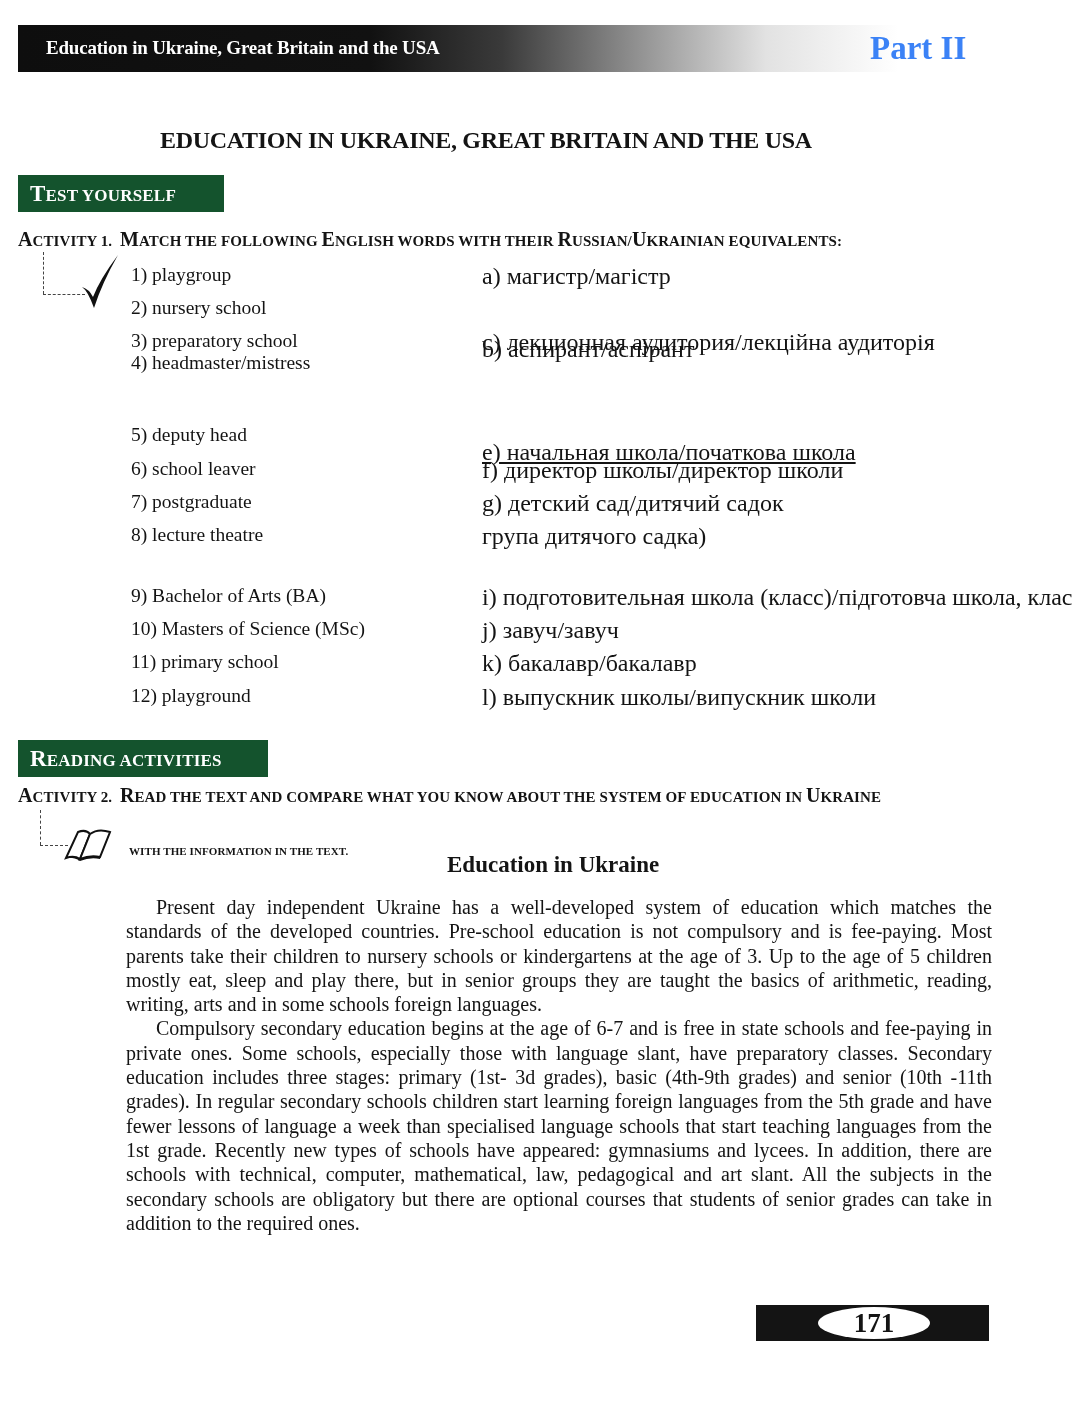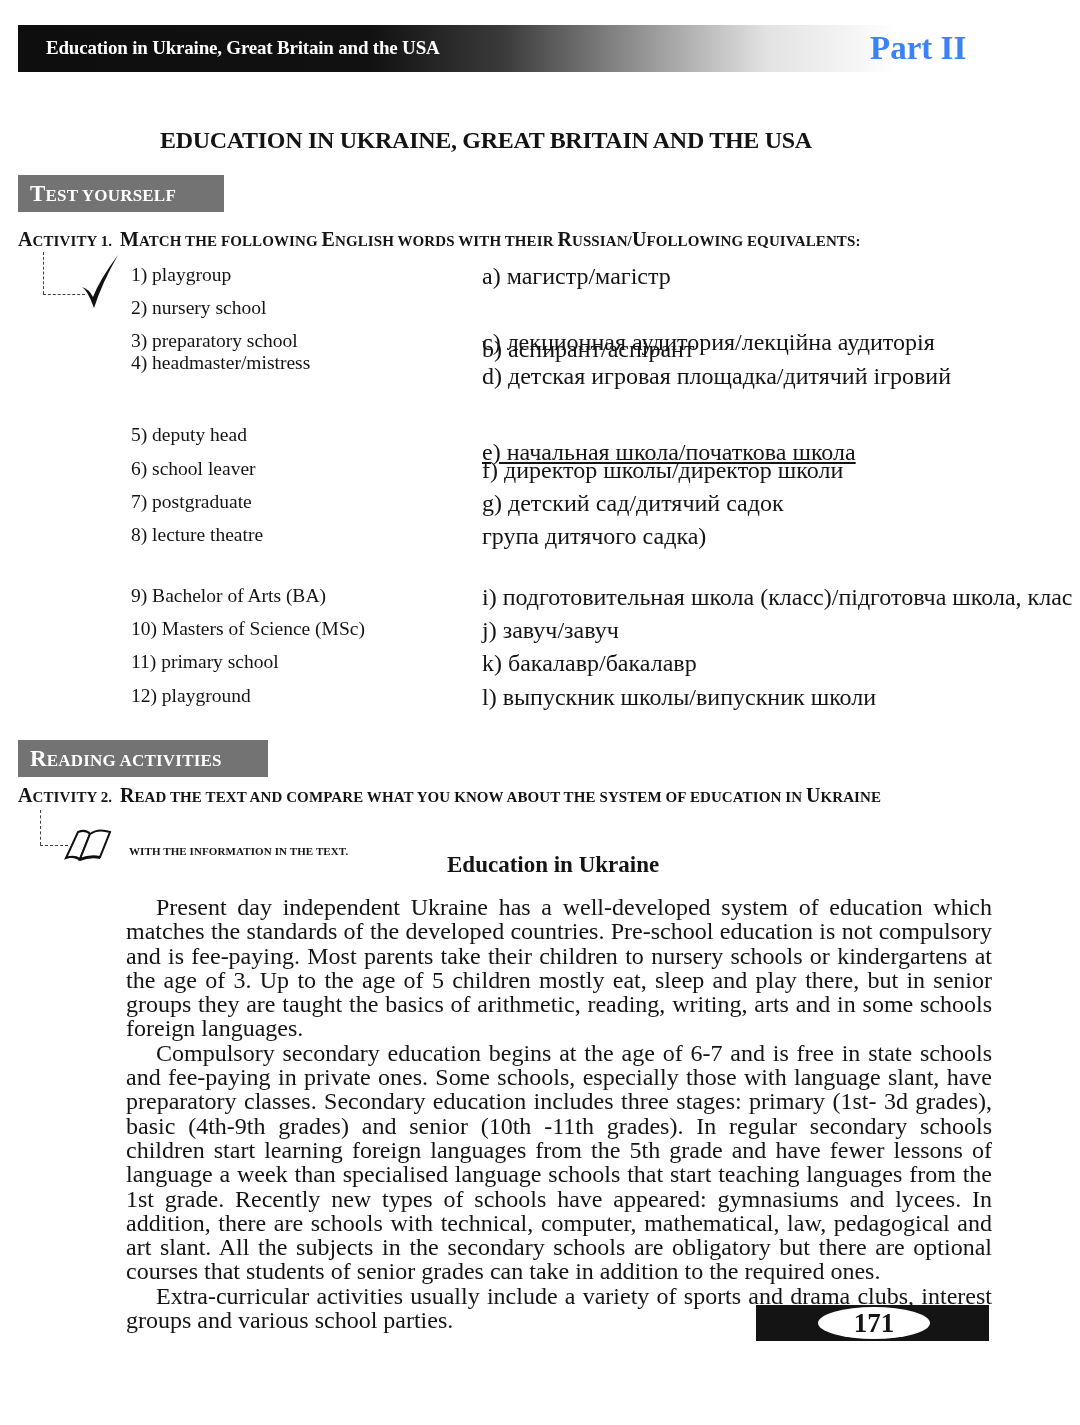--- a/index.html
+++ b/index.html
@@ -7,37 +7,37 @@
   .abs { position: absolute; }
 
   
   .banner { left: 18px; top: 25px; width: 880px; height: 47px;
     background: linear-gradient(to right, #0e0e0e 0%, #111 40%, #3a3a3a 55%, #9a9a9a 72%, #e2e2e2 85%, #ffffff 100%); }
   .banner-title { left: 46px; top: 37px; color: #ffffff; font-size: 19px; font-weight: bold; font-family: "Liberation Serif", serif; letter-spacing: -0.2px; }
   .part-label { left: 870px; top: 30px; font-size: 33px; font-weight: bold; color: #3b82f6; }
 
   .main-title { left: 160px; top: 127px; font-size: 24px; font-weight: bold; letter-spacing: -0.3px; }
 
-  .section-tag { background: #737373; color: #fff; font-weight: bold; font-family: "Liberation Serif", serif; padding: 0 12px; height: 37px; line-height: 38px; font-size: 17px; letter-spacing: 0.2px; }
+  .section-tag { background: #14532d; color: #fff; font-weight: bold; font-family: "Liberation Serif", serif; padding: 0 12px; height: 37px; line-height: 38px; font-size: 17px; letter-spacing: 0.2px; }
   .section-tag .cap { font-size: 23px; }
   .tag1 { left: 18px; top: 175px; width: 182px; }
   .tag2 { left: 18px; top: 740px; width: 226px; }
 
   .instr { font-weight: bold; font-size: 15px; letter-spacing: 0.1px; white-space: nowrap; }
   .instr .cap { font-size: 20px; }
   .act1 { left: 18px; top: 228px; }
   .act2 { left: 18px; top: 784px; }
   .act2-line2 { left: 129px; top: 813px; font-size: 11px; margin-top: 32px; }
 
   .list-item { font-size: 19.5px; white-space: nowrap; }
   .ru-item { font-size: 24px; white-space: nowrap; line-height: 27px; }
 
   .sub-title { left: 447px; top: 852px; font-size: 23px; font-weight: bold; }
 
-  .para { left: 126px; width: 866px; font-size: 24px; line-height: 24.3px; text-align: justify; }
+  .para { left: 126px; width: 866px; font-size: 20px; line-height: 24.3px; text-align: justify; }
   .para p { margin: 0; text-indent: 30px; }
 
   .page-num-box { left: 756px; top: 1305px; width: 233px; height: 36px; background: #141414; }
   .page-oval { left: 818px; top: 1307px; width: 112px; height: 32px; background: #fff; border-radius: 50%; }
   .page-num { left: 818px; top: 1307px; width: 112px; height: 32px; text-align: center; font-size: 27px; font-weight: bold; line-height: 32px; }
 
   .dash-v { border-left: 1.5px dashed #444; }
   .dash-h { border-top: 1.5px dashed #444; }
 </style>
 </head>
@@ -48,21 +48,21 @@
 <div class="abs part-label">Part II</div>
 
 <div class="abs main-title">EDUCATION IN UKRAINE, GREAT BRITAIN AND THE USA</div>
 
 <div class="abs section-tag tag1">
   <span class="cap">T</span><span>EST YOURSELF</span>
 </div>
 
 <div class="abs instr act1">
   <span class="cap">A</span><span>CTIVITY 1.</span>
-  &nbsp;<span class="cap">M</span><span>ATCH THE FOLLOWING </span><span class="cap">E</span><span>NGLISH WORDS WITH THEIR </span><span class="cap">R</span><span>USSIAN/</span><span class="cap">U</span><span>FOLLOWING EQUIVALENTS:</span>
+  &nbsp;<span class="cap">M</span><span>ATCH THE FOLLOWING </span><span class="cap">E</span><span>NGLISH WORDS WITH THEIR </span><span class="cap">R</span><span>USSIAN/</span><span class="cap">U</span><span>KRAINIAN EQUIVALENTS:</span>
 </div>
 
 <div class="abs dash-v" style="left:43px; top:252px; height:42px;"></div>
 <div class="abs dash-h" style="left:43px; top:294px; width:42px;"></div>
 <svg class="abs" style="left:78px; top:253px;" width="42" height="60" viewBox="0 0 42 60">
   <path d="M4 34 Q10 38 16 55 Q24 30 40 2 Q22 26 15 44 Q11 36 4 34 Z" fill="#111"></path>
 </svg>
 
 <div id="en-list">
     <div class="abs list-item" style="left: 131px; top: 264px;">1) playgroup</div>
@@ -83,21 +83,20 @@
     <div class="abs ru-item" style="left: 482px; top: 263px;">
       <div>a) магистр/магістр</div>
     </div>
     <div class="abs ru-item" style="left: 482px; top: 296px; margin-top: 40px;">
       <div>b) аспирант/аспірант</div>
     </div>
     <div class="abs ru-item" style="left: 482px; top: 329px;">
       <div>c) лекционная аудитория/лекційна аудиторія</div>
     </div>
     <div class="abs ru-item" style="left: 482px; top: 363px;">
-      <div>d) детская игровая площадка/дитячий ігровий</div>
     </div>
     <div class="abs ru-item" style="left: 482px; top: 439px; text-decoration: underline;">
       <div>e) начальная школа/початкова школа</div>
     </div>
     <div class="abs ru-item" style="left: 482px; top: 457px;">
       <div>f) директор школы/директор школи</div>
     </div>
     <div class="abs ru-item" style="left: 482px; top: 490px;">
       <div>g) детский сад/дитячий садок</div>
     </div>
@@ -134,18 +133,17 @@
   <path d="M4 32 L16 6 Q24 3 28 8 L18 33 Q12 29 4 32 Z" fill="#fff" stroke="#111" stroke-width="2"></path>
   <path d="M28 8 Q36 2 48 6 L38 31 Q28 29 18 33 Z" fill="#fff" stroke="#111" stroke-width="2"></path>
   <path d="M4 32 Q12 31 18 35 Q28 31 38 33 L38 31 Q28 29 18 33 Q12 29 4 32 Z" fill="#111"></path>
 </svg>
 
 <div class="abs sub-title">Education in Ukraine</div>
 
 <div class="abs para" style="top:895px;">
   <p>Present day independent Ukraine has a well-developed system of education which matches the standards of the developed countries. Pre-school education is not compulsory and is fee-paying. Most parents take their children to nursery schools or kindergartens at the age of 3. Up to the age of 5 children mostly eat, sleep and play there, but in senior groups they are taught the basics of arithmetic, reading, writing, arts and in some schools foreign languages.</p>
   <p>Compulsory secondary education begins at the age of 6-7 and is free in state schools and fee-paying in private ones. Some schools, especially those with language slant, have preparatory classes. Secondary education includes three stages: primary (1st- 3d grades), basic (4th-9th grades) and senior (10th -11th grades). In regular secondary schools children start learning foreign languages from the 5th grade and have fewer lessons of language a week than specialised language schools that start teaching languages from the 1st grade. Recently new types of schools have appeared: gymnasiums and lycees. In addition, there are schools with technical, computer, mathematical, law, pedagogical and art slant. All the subjects in the secondary schools are obligatory but there are optional courses that students of senior grades can take in addition to the required ones.</p>
-  <p>Extra-curricular activities usually include a variety of sports and drama clubs, interest groups and various school parties.</p>
 </div>
 
 <div class="abs page-num-box"></div>
 <div class="abs page-oval"></div>
 <div class="abs page-num">171</div>
 
 </body></html>

